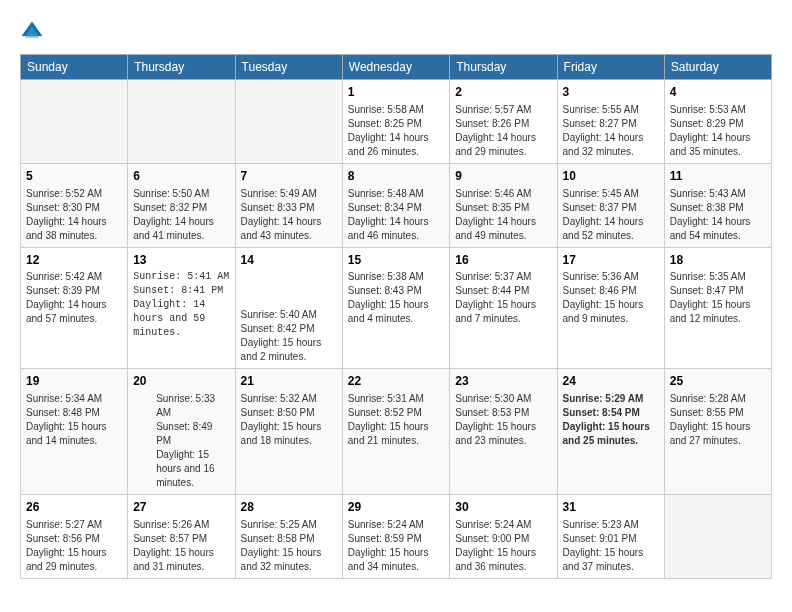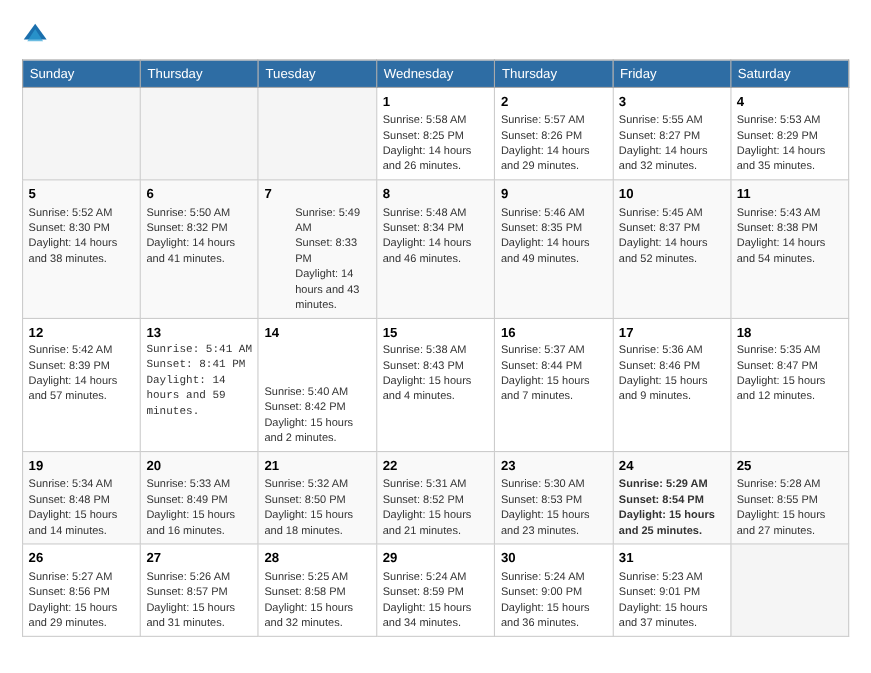--- a/index.html
+++ b/index.html
@@ -162,21 +162,21 @@
 Daylight: 14 hours and 38 minutes.</div>
         </td>
         <td>
           <span class="day-number">6</span>
           <div class="day-info" style="white-space: pre-line;">Sunrise: 5:50 AM
 Sunset: 8:32 PM
 Daylight: 14 hours and 41 minutes.</div>
         </td>
         <td>
           <span class="day-number">7</span>
-          <div class="day-info" style="white-space: pre-line; margin-left: 28px;">Sunrise: 5:49 AM
+          <div class="day-info" style="white-space: pre-line;">Sunrise: 5:49 AM
 Sunset: 8:33 PM
 Daylight: 14 hours and 43 minutes.</div>
         </td>
         <td>
           <span class="day-number">8</span>
           <div class="day-info" style="white-space: pre-line;">Sunrise: 5:48 AM
 Sunset: 8:34 PM
 Daylight: 14 hours and 46 minutes.</div>
         </td>
         <td>
@@ -244,21 +244,21 @@
       </tr>
       <tr>
         <td>
           <span class="day-number">19</span>
           <div class="day-info" style="white-space: pre-line;">Sunrise: 5:34 AM
 Sunset: 8:48 PM
 Daylight: 15 hours and 14 minutes.</div>
         </td>
         <td>
           <span class="day-number">20</span>
-          <div class="day-info" style="white-space: pre-line;">Sunrise: 5:33 AM
+          <div class="day-info" style="white-space: pre-line; margin-left: 23px;">Sunrise: 5:33 AM
 Sunset: 8:49 PM
 Daylight: 15 hours and 16 minutes.</div>
         </td>
         <td>
           <span class="day-number">21</span>
           <div class="day-info" style="white-space: pre-line;">Sunrise: 5:32 AM
 Sunset: 8:50 PM
 Daylight: 15 hours and 18 minutes.</div>
         </td>
         <td>

